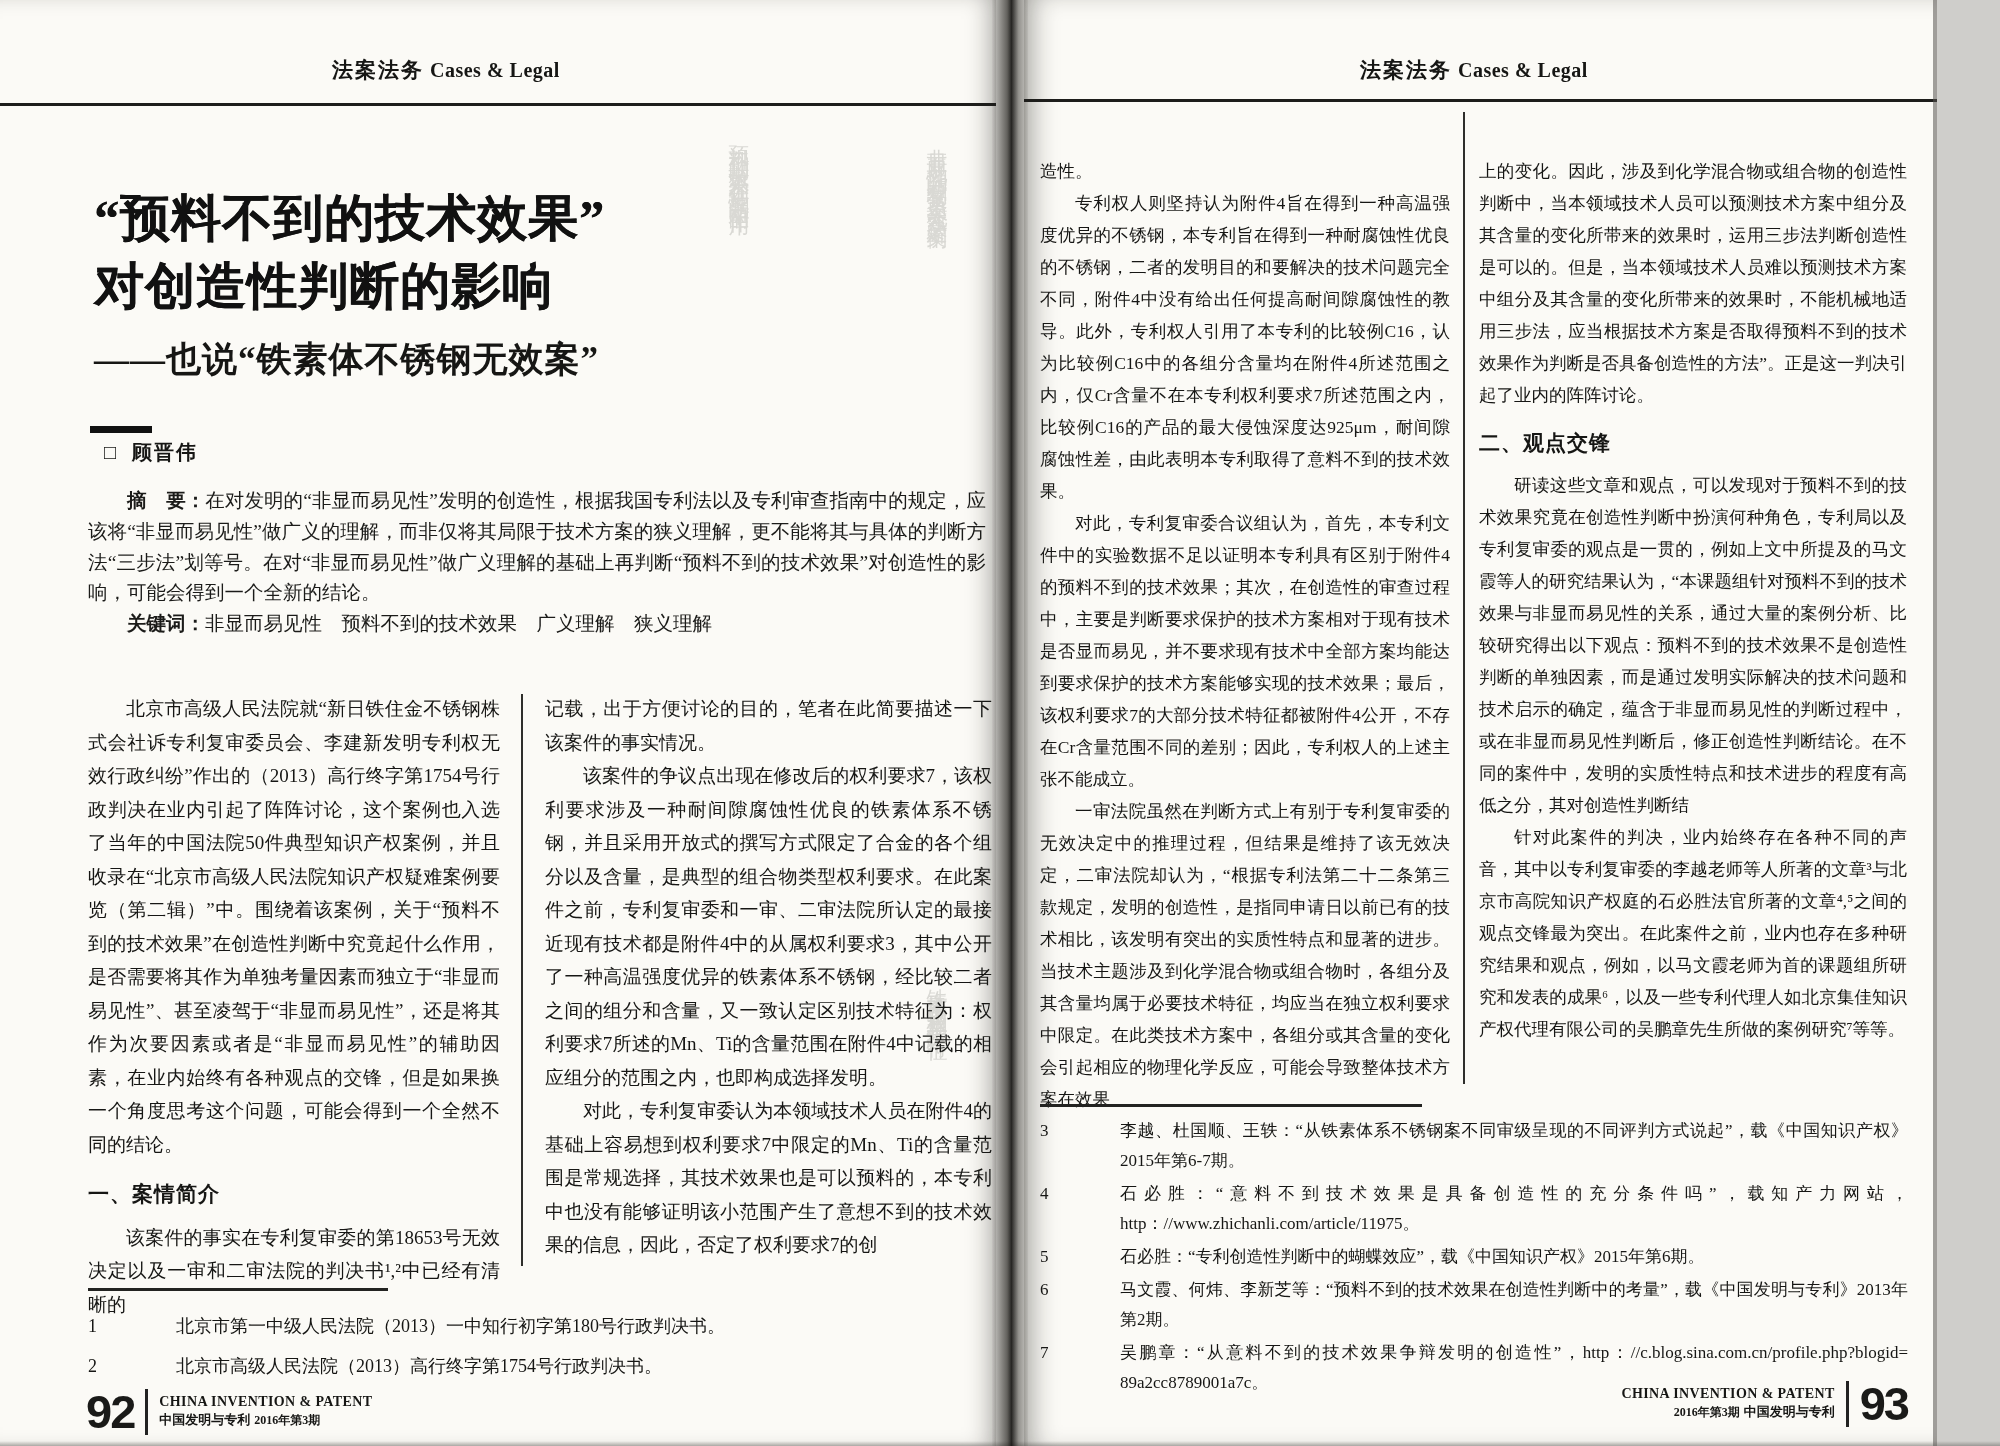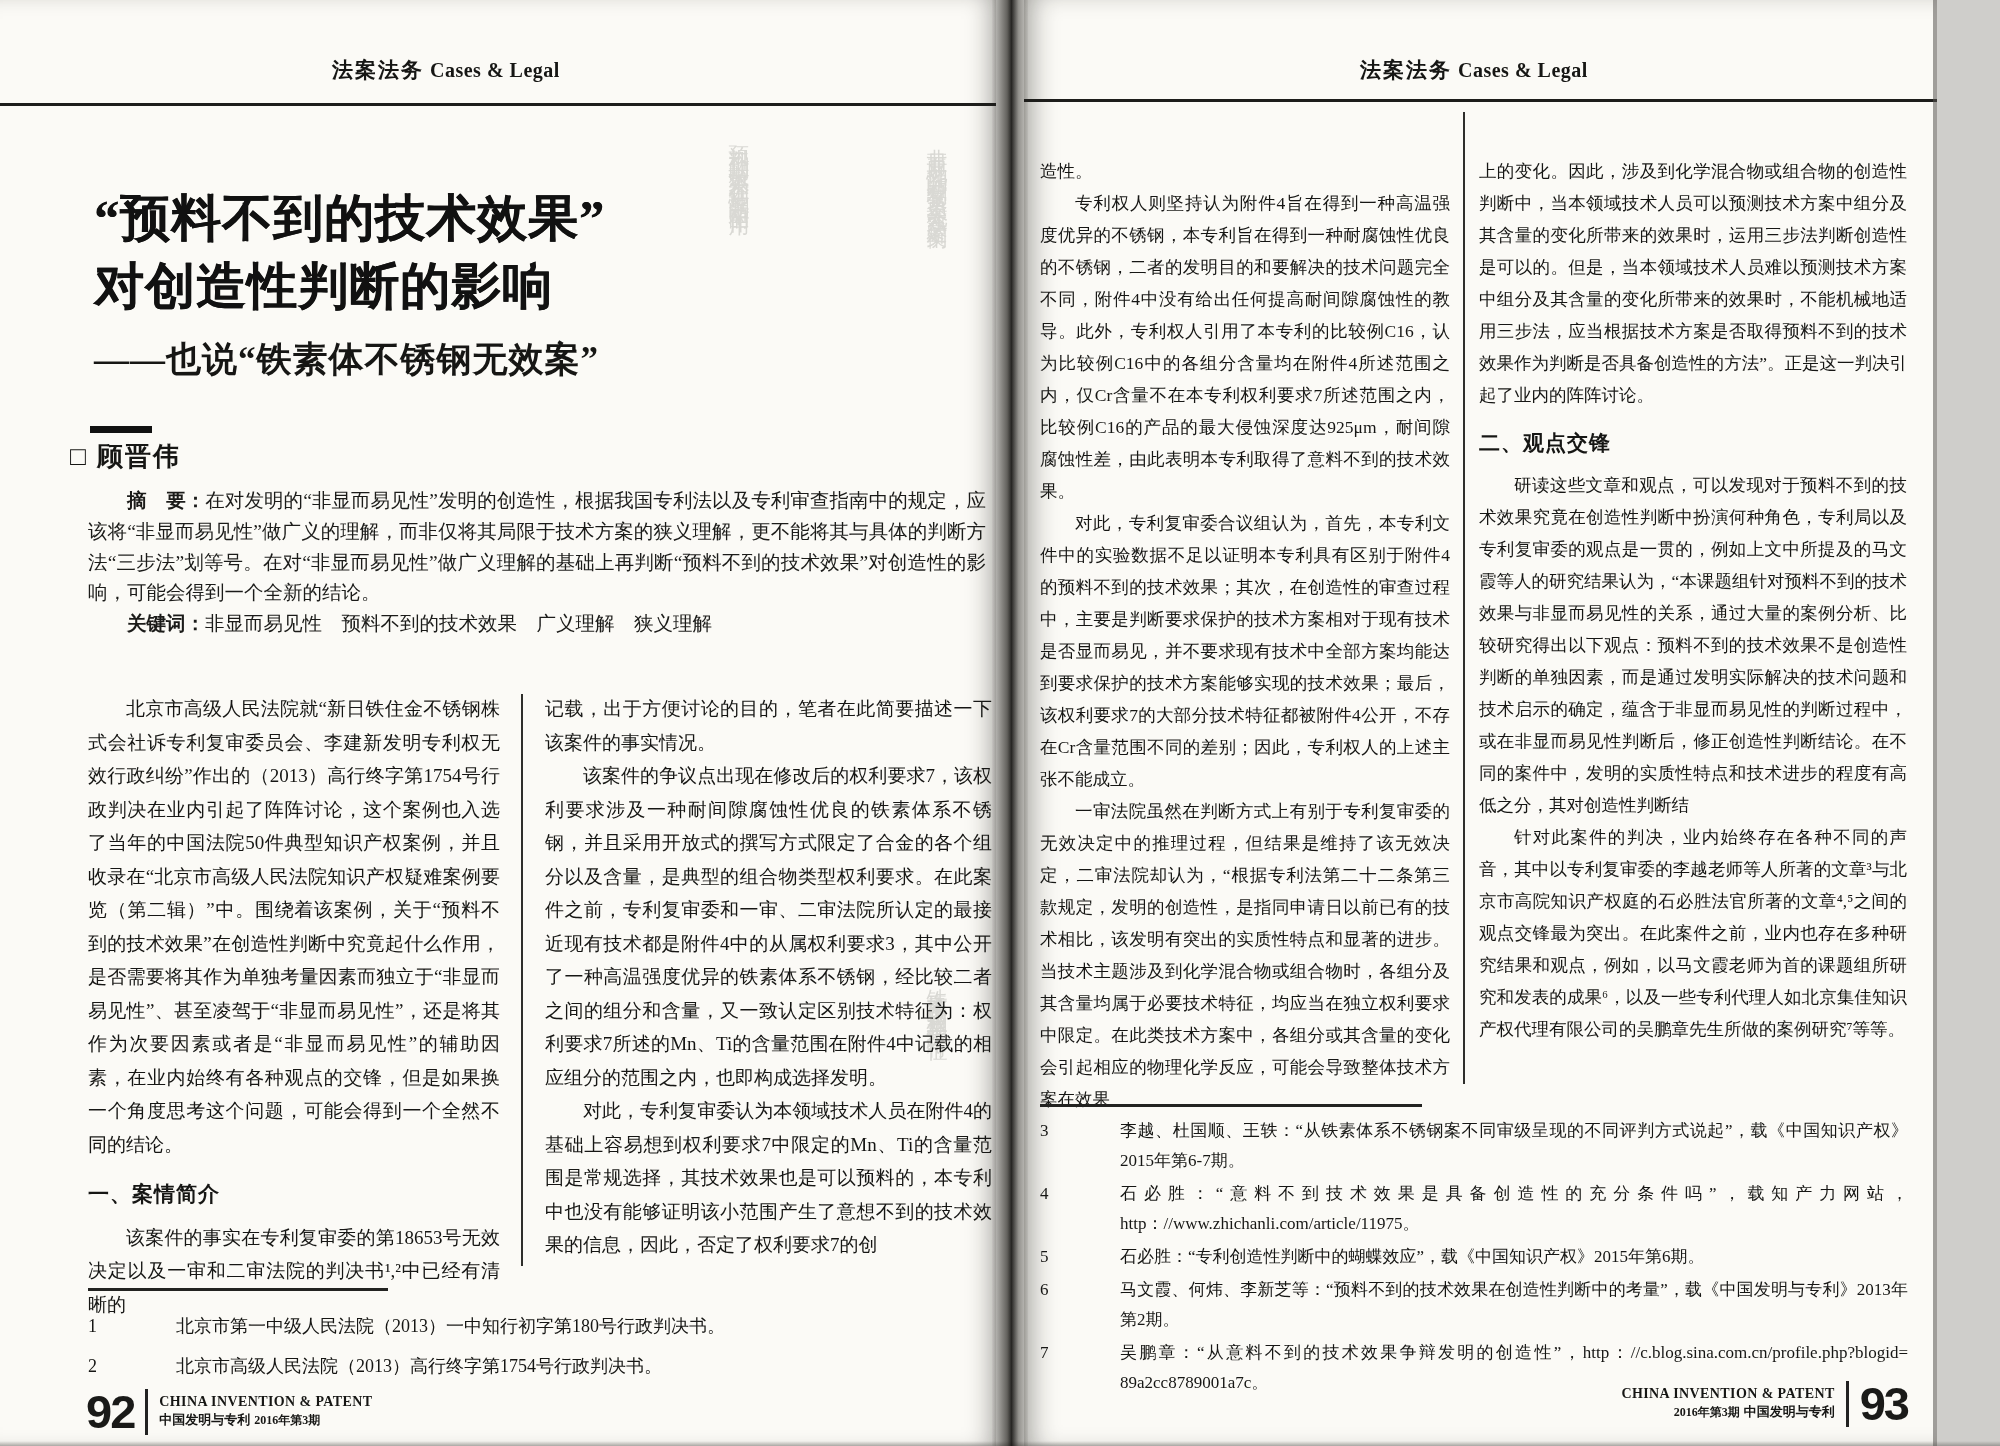--- a/index.html
+++ b/index.html
@@ -23,22 +23,22 @@
   .hdr-en{font-weight:bold;font-size:20px;letter-spacing:.5px;}
   #hdrL{left:332px;} #hdrR{left:1360px;}
   .rule{position:absolute;height:3px;background:#1d1d1b;}
   #ruleL{left:0;top:103px;width:996px;}
   #ruleR{left:1024px;top:99px;width:913px;}
 
   #title{position:absolute;left:94px;top:184px;font-size:50px;line-height:68px;font-weight:bold;
     letter-spacing:1px;color:#111;text-shadow:.6px 0 0 #111;}
   #subtitle{position:absolute;left:94px;top:336px;font-size:35px;font-weight:bold;letter-spacing:1px;}
   #author-bar{position:absolute;left:90px;top:426px;width:62px;height:7px;background:#111;}
-  #author{position:absolute;left:70px;top:439px;font-family:Liberation Sans, sans-serif;
-    font-weight:bold;font-size:26px;letter-spacing:2px;}
+  #author{position:absolute;left:104px;top:439px;font-family:Liberation Mono, monospace;
+    font-weight:bold;font-size:20px;letter-spacing:2px;}
 
   #abstract-box{position:absolute;left:88px;top:486px;width:898px;text-align:justify;}
   #abstract-box p{margin:0;font-size:19.5px;line-height:30.8px;text-indent:2em;color:#1b1b19;}
   #abstract-box .lbl{font-weight:bold;}
   #keywords{margin-top:2px;}
 
   .colbox{position:absolute;text-align:justify;}
   .colbox p{margin:0;text-indent:2em;}
   .colbox p.cont{text-indent:0;}
   .sec{font-family:"Liberation Sans","DejaVu Sans",sans-serif;font-weight:bold;font-size:21px;

